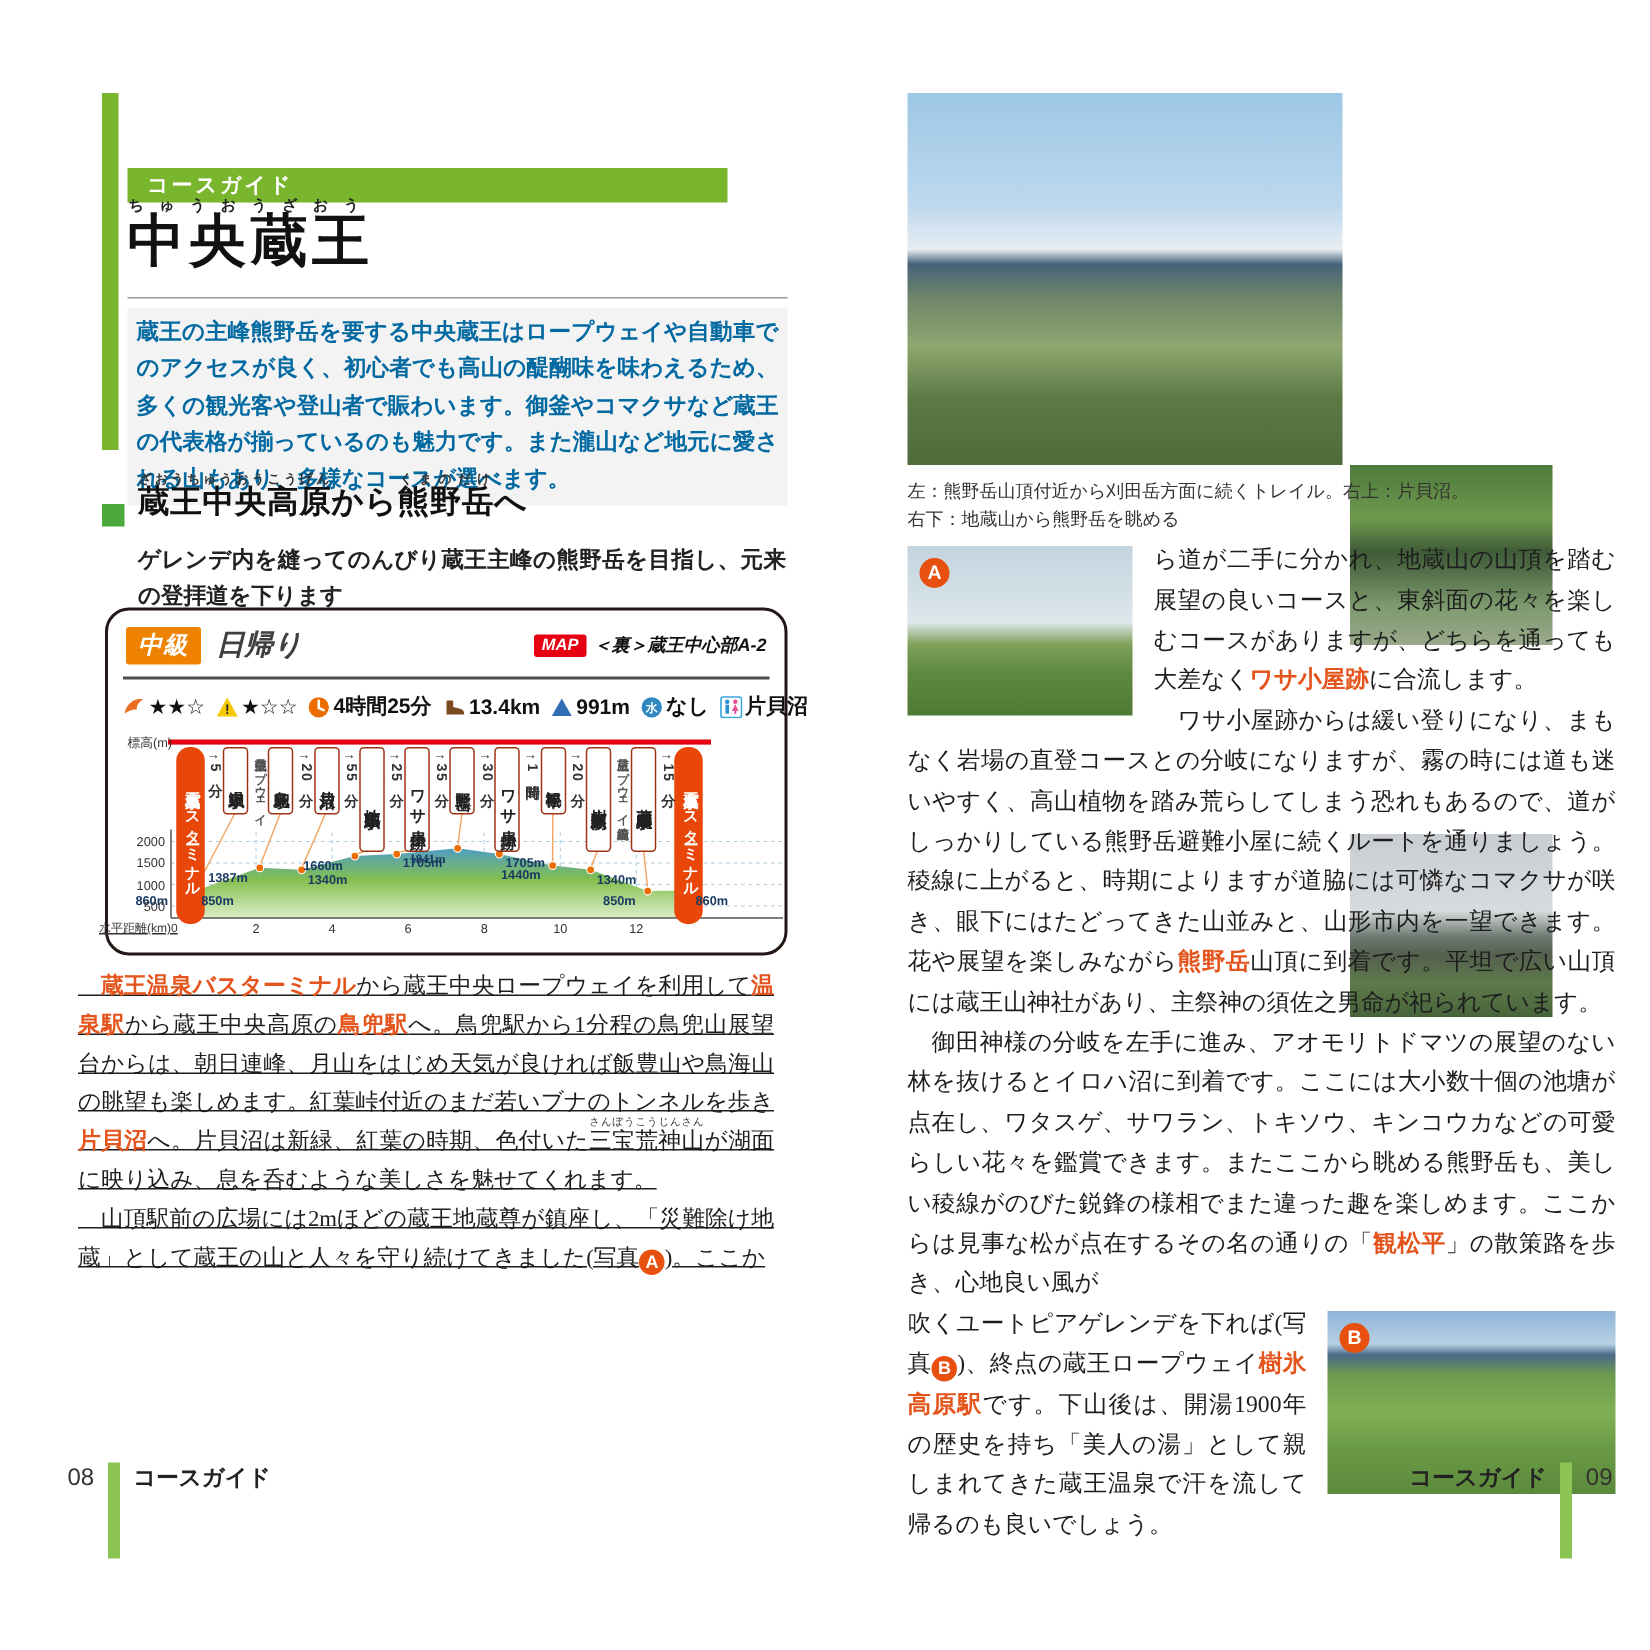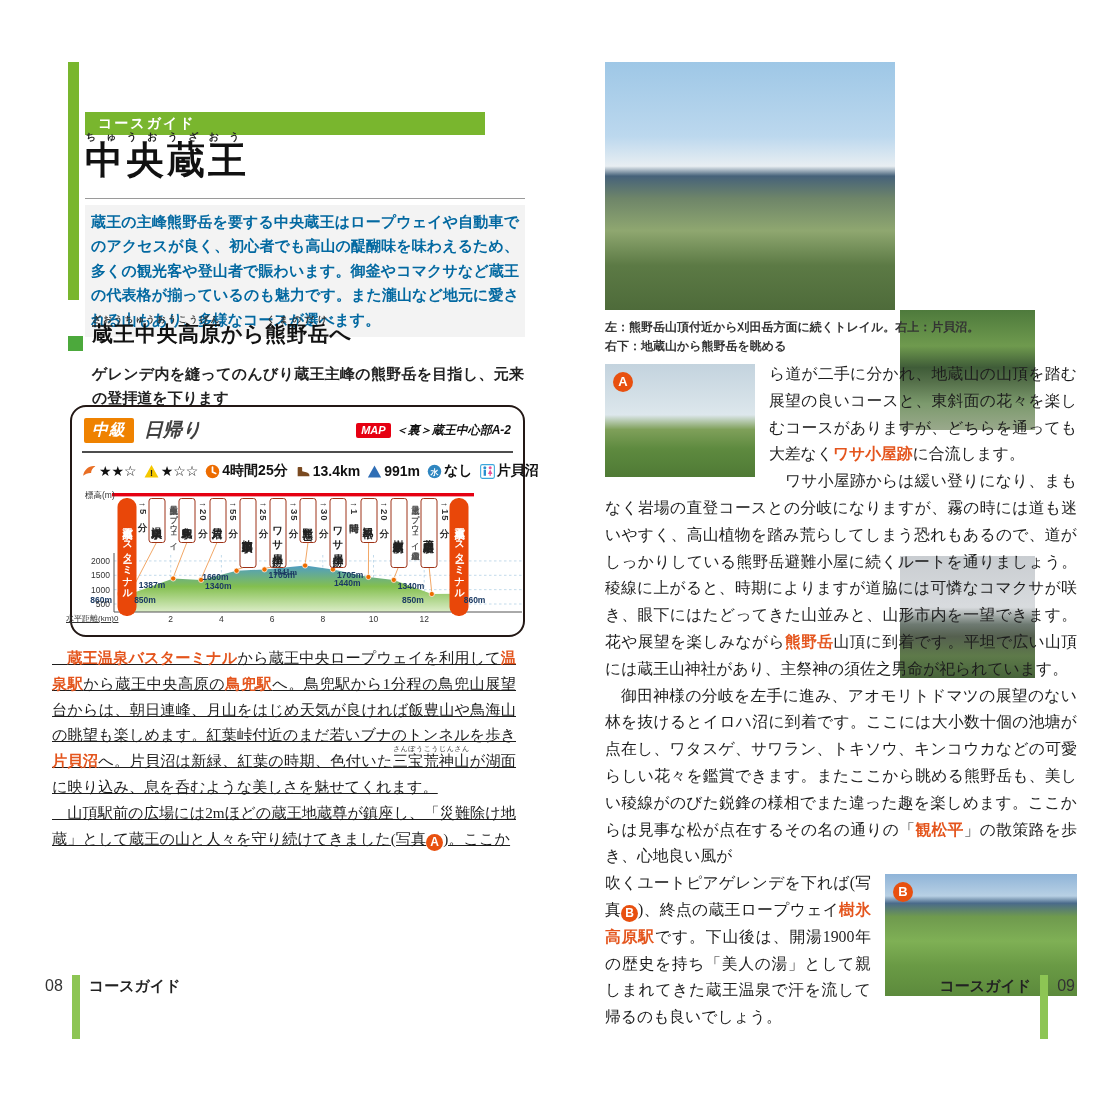--- a/index.html
+++ b/index.html
@@ -60,21 +60,21 @@
         align-items:center;justify-content:center;font-family:"Liberation Sans",sans-serif;
         font-size:12px;font-weight:bold;vertical-align:-2px;}
   
   .photo{position:relative;box-sizing:border-box;}
   .ph-main{left:605px;top:62px;width:290px;height:248px;
      background:linear-gradient(180deg,#9ec7e6 0%,#bcd8ee 30%,#e8eef2 42%,#46627a 46%,#6e8569 55%,#8fa770 68%,#5c7a45 82%,#4e6b3a 100%);}
   .ph-tr{left:900px;top:62px;width:135px;height:120px;
      background:linear-gradient(180deg,#4e7a3c 0%,#6f9a4e 30%,#3f5c38 48%,#55704a 60%,#7c9a6d 78%,#9aa98c 100%);}
   .ph-br{left:900px;top:188px;width:135px;height:122px;
      background:linear-gradient(180deg,#c9cdd1 0%,#d8dbde 42%,#6e7a72 56%,#55604f 66%,#5e7a4a 82%,#47633a 100%);}
-  .caption{left:605px;top:318px;width:470px;font-size:12px;line-height:1.55;color:#333;font-weight:bold;}
+  .caption{left:605px;top:318px;width:470px;font-size:12px;line-height:1.55;color:#333;font-weight:normal;}
   .ph-a{float:left;width:150px;height:113px;margin:3px 14px 8px 0;
      background:linear-gradient(180deg,#c3d3de 0%,#dde7ec 45%,#7fa05a 58%,#5e8a3f 75%,#4f7a35 100%);position:relative;}
   .ph-b{float:right;display:block;width:192px;height:122px;margin:4px 0 6px 14px;
      background:linear-gradient(180deg,#8fb4d8 0%,#b8d0e4 18%,#4a6a8a 24%,#6f9a4e 35%,#7fb055 55%,#6a9a45 75%,#5c8a3c 100%);position:relative;}
   .pbadge{position:absolute;left:8px;top:8px;width:20px;height:20px;border-radius:50%;background:#e8500f;color:#fff;
      display:flex;align-items:center;justify-content:center;font-family:"Liberation Sans",sans-serif;font-size:13px;font-weight:bold;}
   
   .foot-l{left:45px;top:975px;display:flex;align-items:flex-start;gap:9px;}
   .foot-r{right:25px;top:975px;display:flex;align-items:flex-start;gap:9px;}
   .fno{font-size:16px;color:#333;line-height:22px;}

